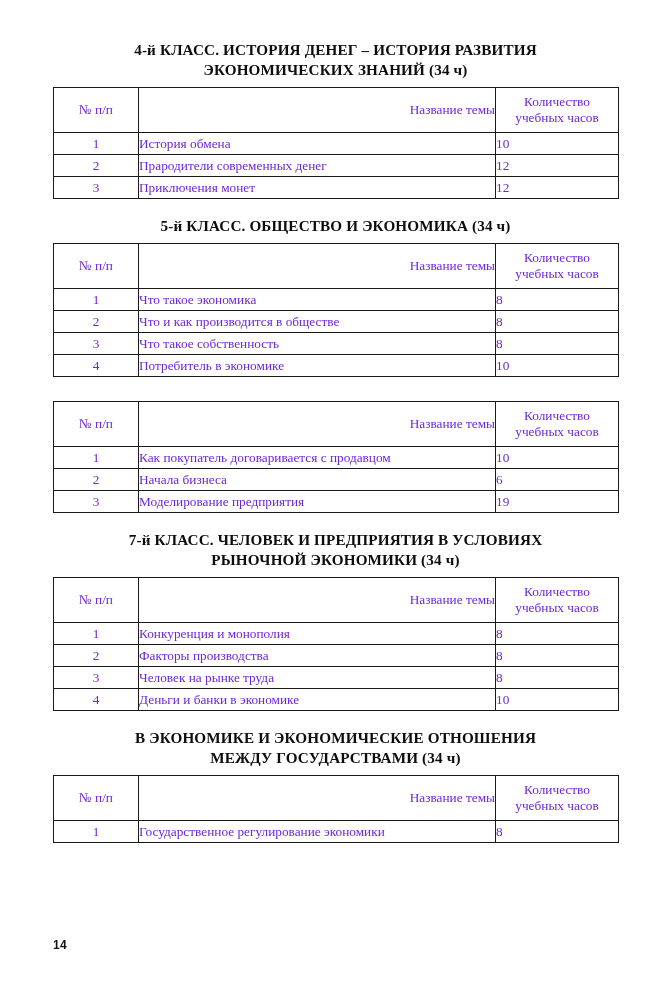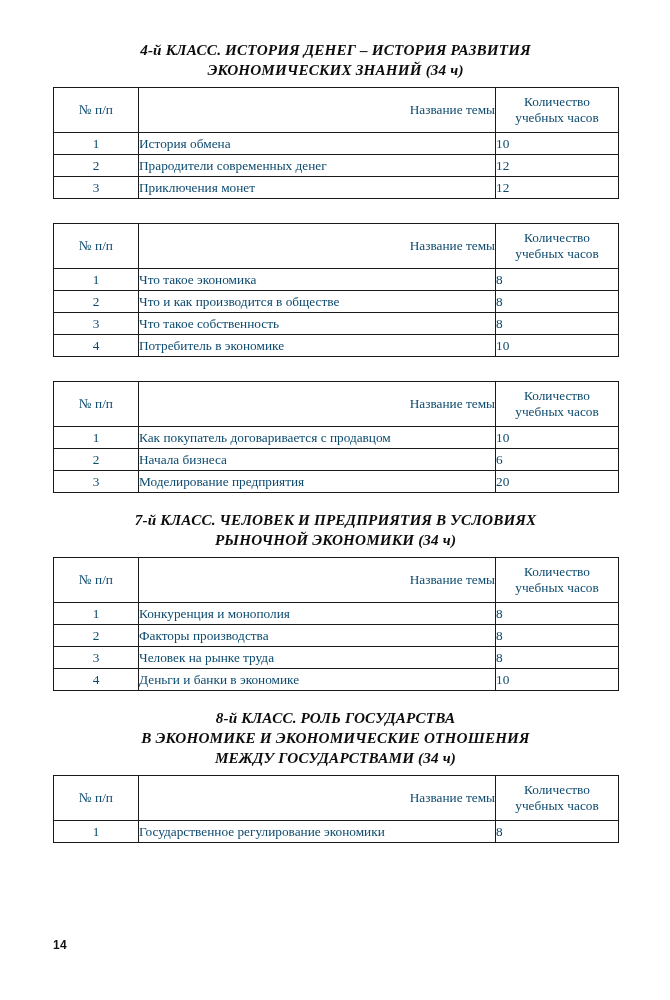--- a/index.html
+++ b/index.html
@@ -37,31 +37,30 @@
     font-size: 15.2px;
     line-height: 20px;
     letter-spacing: 0.15px;
     color: #0d0d0d;
     margin: 0;
     padding: 0;
   }
   .section-heading .hline {
     display: block;
     white-space: nowrap;
-    font-style: italic;
   }
 
   
   table.plan-table {
     border-collapse: collapse;
     width: 565px;
     table-layout: fixed;
     margin: 0;
     font-size: 13.3px;
-    color: #0c4a6e;
+    color: #6d28d9;
   }
   table.plan-table td,
   table.plan-table th {
     border: 1.1px solid #1a1a1a;
     padding: 0;
     vertical-align: middle;
     font-weight: normal;
   }
   
   col.c-num   { width: 85px; }
@@ -158,20 +157,23 @@
             <td class="d-hours">12</td>
           </tr>
           <tr class="data-row">
             <td class="d-num">3</td>
             <td class="d-topic">Приключения монет</td>
             <td class="d-hours">12</td>
           </tr>
         </tbody>
       </table>
       <div class="gap-after-table-1"></div>
+      <div class="section-heading">
+        <span class="hline">5-й КЛАСС. ОБЩЕСТВО И ЭКОНОМИКА (34 ч)</span>
+      </div>
       <div class="gap-heading-to-table"></div>
       <table class="plan-table">
         <colgroup>
           <col class="c-num">
           <col class="c-topic">
           <col class="c-hours">
         </colgroup>
         <thead>
           <tr class="head-row">
             <th class="h-num">№ п/п</th>
@@ -230,21 +232,21 @@
             <td class="d-hours">10</td>
           </tr>
           <tr class="data-row">
             <td class="d-num">2</td>
             <td class="d-topic">Начала бизнеса</td>
             <td class="d-hours">6</td>
           </tr>
           <tr class="data-row">
             <td class="d-num">3</td>
             <td class="d-topic">Моделирование предприятия</td>
-            <td class="d-hours">20</td>
+            <td class="d-hours">19</td>
           </tr>
         </tbody>
       </table>
       <div class="gap-after-table-1"></div>
       <div class="section-heading">
         <span class="hline">7-й КЛАСС. ЧЕЛОВЕК И ПРЕДПРИЯТИЯ В УСЛОВИЯХ</span>
         <span class="hline">РЫНОЧНОЙ ЭКОНОМИКИ (34 ч)</span>
       </div>
       <div class="gap-heading-to-table"></div>
       <table class="plan-table">
@@ -281,21 +283,20 @@
           </tr>
           <tr class="data-row">
             <td class="d-num">4</td>
             <td class="d-topic">Деньги и банки в экономике</td>
             <td class="d-hours">10</td>
           </tr>
         </tbody>
       </table>
       <div class="gap-after-table-1"></div>
       <div class="section-heading">
-        <span class="hline">8-й КЛАСС. РОЛЬ ГОСУДАРСТВА</span>
         <span class="hline">В ЭКОНОМИКЕ И ЭКОНОМИЧЕСКИЕ ОТНОШЕНИЯ</span>
         <span class="hline">МЕЖДУ ГОСУДАРСТВАМИ (34 ч)</span>
       </div>
       <div class="gap-heading-to-table"></div>
       <table class="plan-table">
         <colgroup>
           <col class="c-num">
           <col class="c-topic">
           <col class="c-hours">
         </colgroup>

